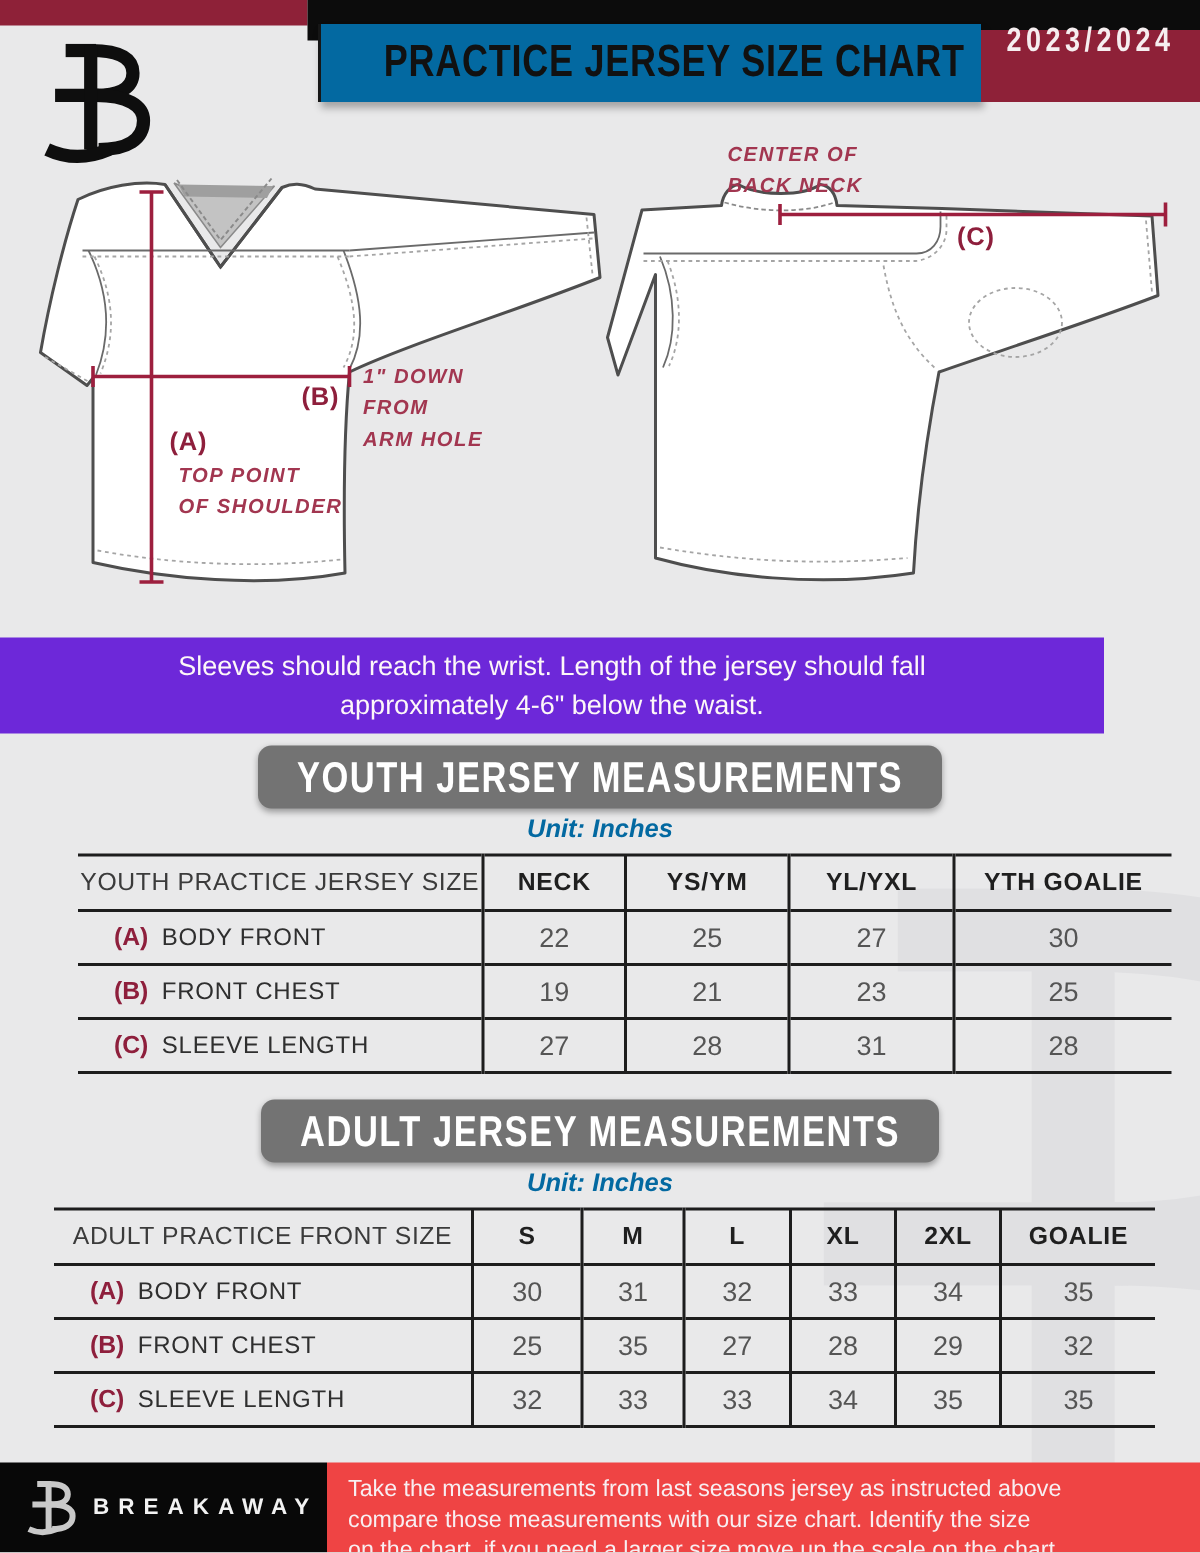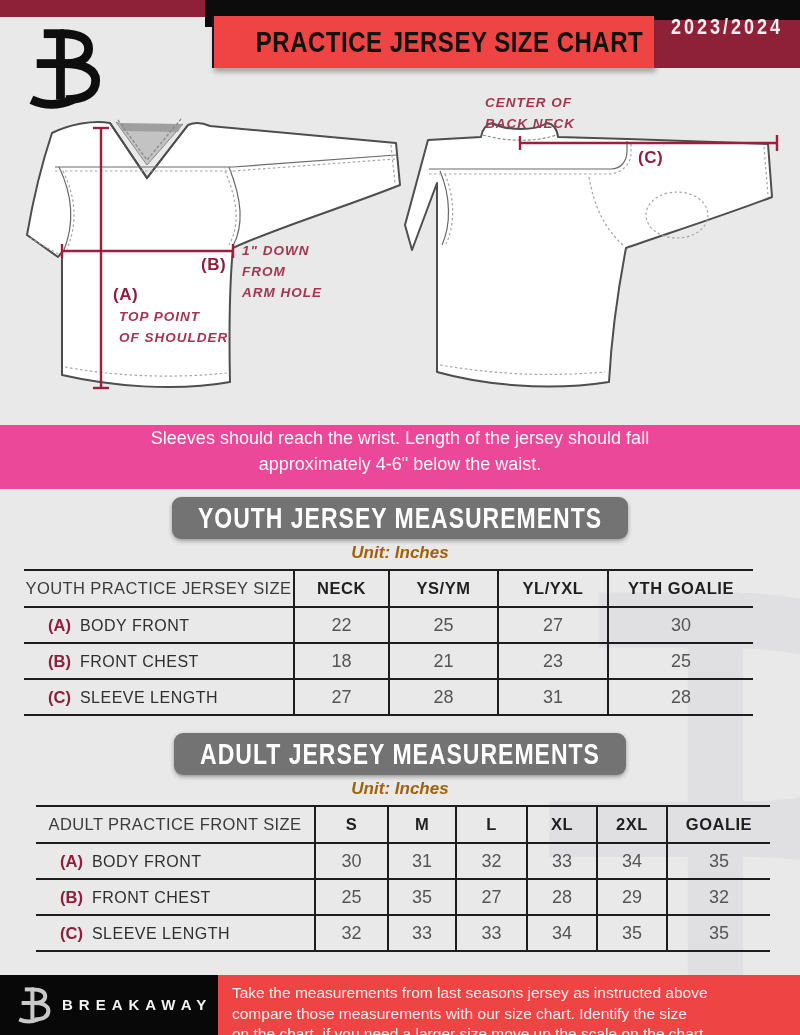--- a/index.html
+++ b/index.html
@@ -5,21 +5,21 @@
   * { margin:0; padding:0; box-sizing:border-box; }
   body { background:#cfcfd2; font-family:"Liberation Sans", sans-serif; }
   .page { position:relative; width:800px; height:1035px; margin:0 auto;
           background:#e9e9ea; overflow:hidden; }
 
   
   .header { position:absolute; top:0; left:0; width:800px; height:68px; }
   .strip-maroon { position:absolute; left:0; top:0; width:205px; height:17px; background:#8e2138; }
   .band-black  { position:absolute; left:205px; top:0; width:595px; height:27px; background:#0c0c0c; }
   .title-box { position:absolute; left:212px; top:16px; width:442px; height:52px;
-               background:#ef4444; border-left:2px solid #161616;
+               background:#0369a1; border-left:2px solid #161616;
                box-shadow:2px 4px 5px rgba(0,0,0,0.30);
                display:flex; align-items:center; justify-content:center;padding-left:31px; }
   .title-box h1 { font-size:24px; font-weight:bold; color:#111; letter-spacing:0.5px; white-space:nowrap; }
   .condensed { display:inline-block; transform:scaleY(1.25); }
   .season-box { position:absolute; left:654px; top:20px; width:146px; height:48px;
                 background:#8e2138; display:flex; justify-content:center; }
   .season-box span { color:#f6eef0; font-size:18px; font-weight:bold; letter-spacing:3px; white-space:nowrap; }
   .logo-main { position:absolute; left:20px; top:22px; z-index:5; }
 
   
@@ -31,37 +31,37 @@
   .diag-label{ position:absolute; color:#a23650; font-style:italic; font-weight:bold;
                font-size:13.5px; letter-spacing:1px; line-height:21px; white-space:pre-line; }
   .key-a { left:113px; top:217px; }
   .lbl-a { left:119px; top:238px; }
   .key-b { left:201px; top:187px; }
   .lbl-b { left:242px; top:172px; }
   .key-c { left:638px; top:80px; }
   .lbl-c { left:485px; top:24px; }
 
   
-  .notice { position:absolute; top:425px; left:0; width:800px; height:64px; background:#ec4899;
-            display:flex; justify-content:center; }
+  .notice { position:absolute; top:425px; left:0; width:736px; height:64px; background:#6d28d9;
+            display:flex; align-items:center; justify-content:center; }
   .notice div { color:#fdf7f8; font-size:18px; line-height:1.45; text-align:center; white-space:pre-line; }
 
   
   .section { position:absolute; left:0; width:800px; text-align:center; z-index:2; }
   .section-youth { top:489px; }
   .section-adult { top:725px; }
   .heading-box { display:inline-block; margin-top:8px; padding:0 26px; height:42px; line-height:42px;
                  background:#737373; border-radius:9px; box-shadow:0 2px 4px rgba(0,0,0,0.35); }
   .heading-box span { color:#fff; font-size:23px; font-weight:bold; letter-spacing:1px; white-space:nowrap; }
-  .unit-line { margin-top:4px; font-size:17px; font-style:italic; font-weight:bold; color:#a16207; }
+  .unit-line { margin-top:4px; font-size:17px; font-style:italic; font-weight:bold; color:#0369a1; }
 
   
   table.meas { border-collapse:collapse; table-layout:fixed; margin-top:6px; text-align:center;
                background:transparent; }
-  #youth-table { margin-left:24px; width:729px; }
+  #youth-table { margin-left:52px; width:729px; }
   #adult-table { margin-left:36px; width:734px; }
   table.meas tr { border-top:2px solid #1d1d1d; }
   table.meas tbody tr:last-child { border-bottom:2px solid #1d1d1d; }
   table.meas th:not(:first-child), table.meas td:not(:first-child) { border-left:2px solid #1d1d1d; }
   table.meas th { height:37px; font-size:16.5px; font-weight:bold; color:#1f1f1f; letter-spacing:0.5px; }
   table.meas th.size-col { font-weight:normal; color:#3b3b3b; font-size:16.5px; letter-spacing:0.4px; }
   table.meas td { height:36px; font-size:18px; color:#555; }
   table.meas td.row-label { text-align:left; padding-left:24px; font-size:16px; color:#2f2f2f; }
   table.meas td.row-label .key { color:#8e1f3c; font-weight:bold; font-size:16.5px; margin-right:9px; }
   table.meas td.row-label .lbl { letter-spacing:0.5px; }
@@ -219,21 +219,21 @@
         <tbody>
           <tr>
             <td class="row-label"><span class="key">(A)</span><span class="lbl">BODY FRONT</span></td>
             <td>22</td>
             <td>25</td>
             <td>27</td>
             <td>30</td>
           </tr>
           <tr>
             <td class="row-label"><span class="key">(B)</span><span class="lbl">FRONT CHEST</span></td>
-            <td>18</td>
+            <td>19</td>
             <td>21</td>
             <td>23</td>
             <td>25</td>
           </tr>
           <tr>
             <td class="row-label"><span class="key">(C)</span><span class="lbl">SLEEVE LENGTH</span></td>
             <td>27</td>
             <td>28</td>
             <td>31</td>
             <td>28</td>

